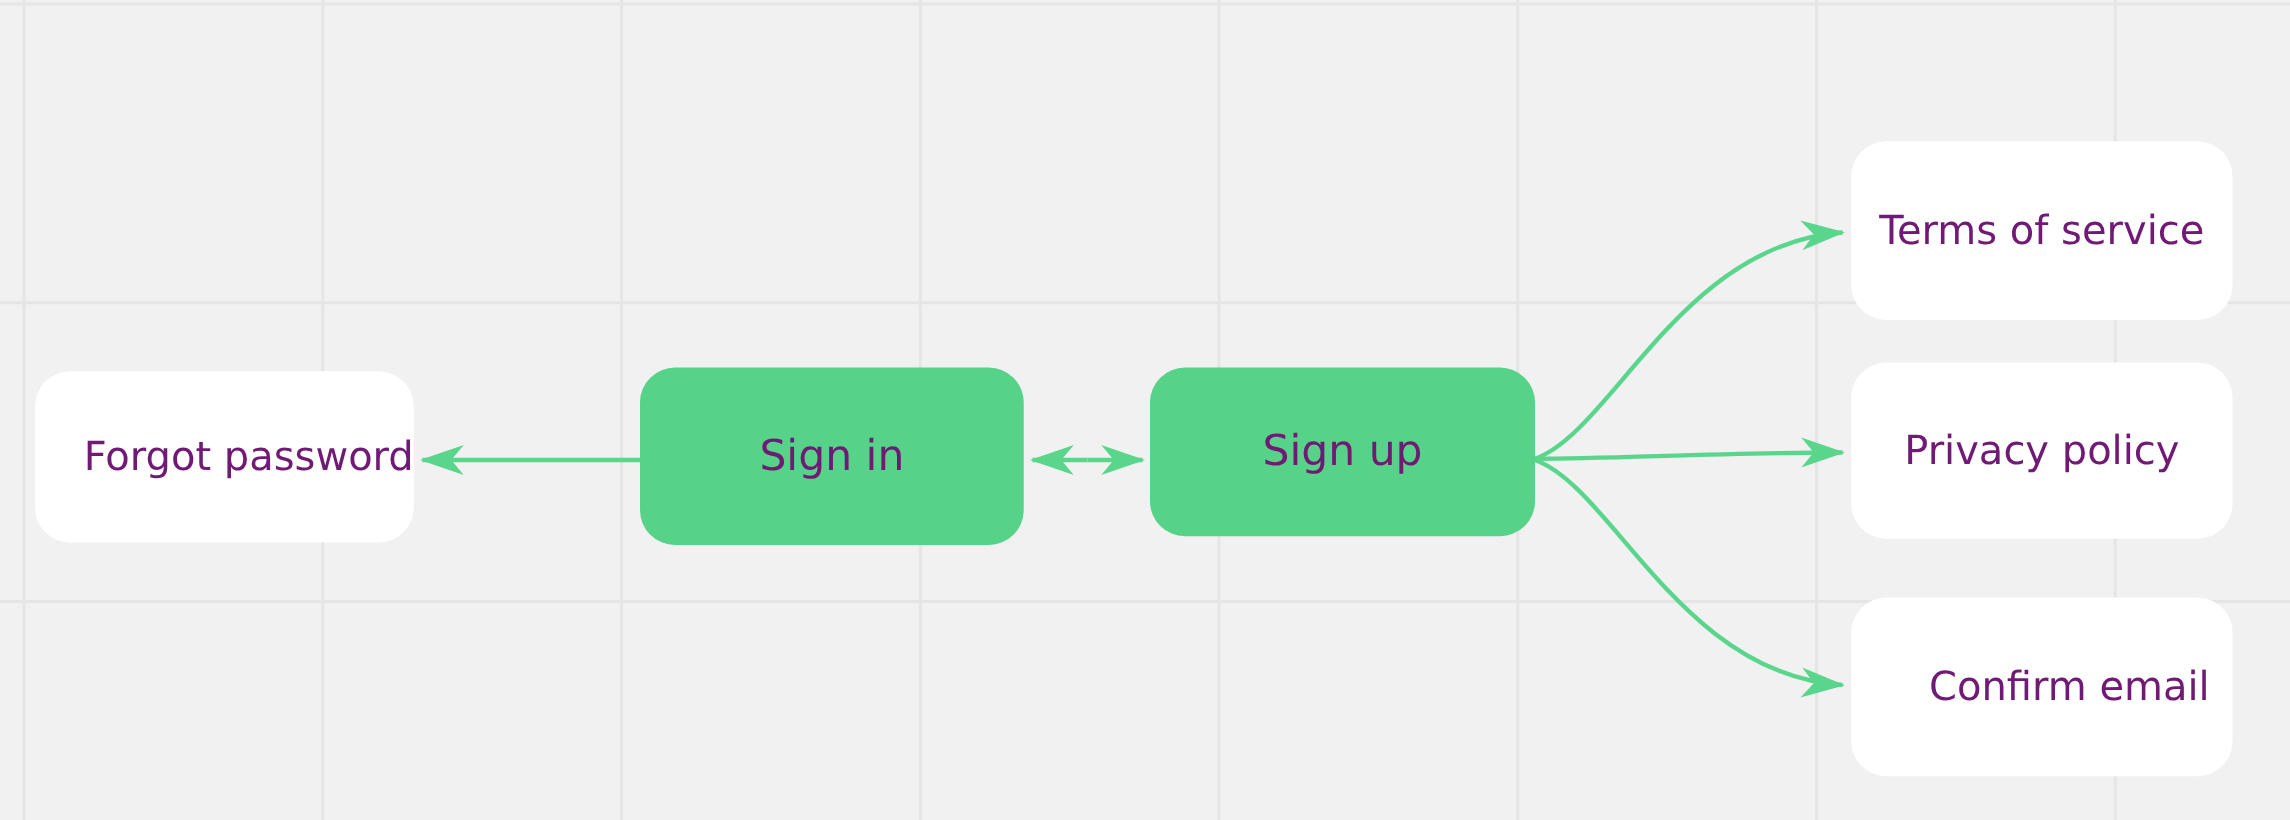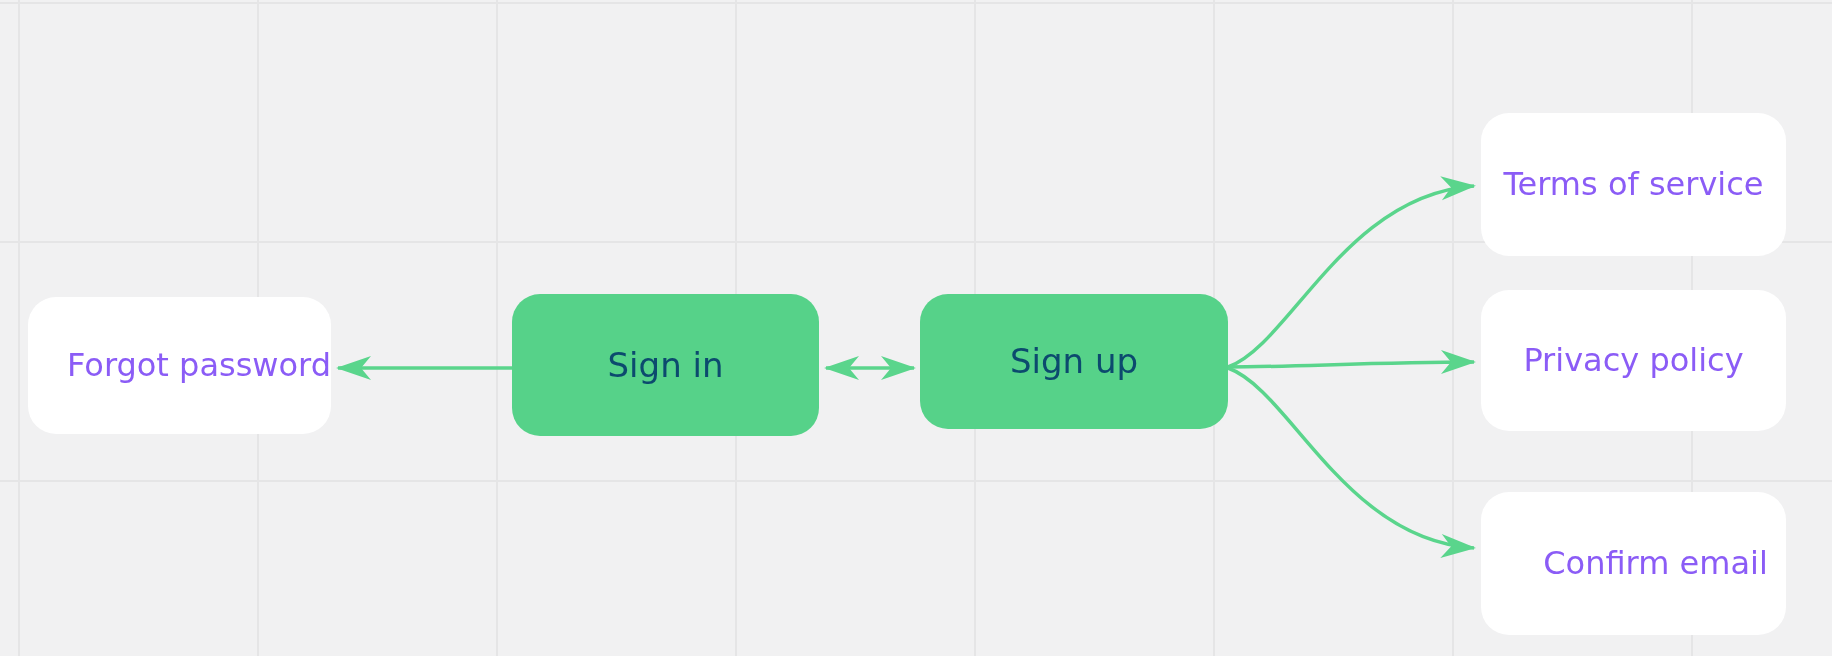--- a/index.html
+++ b/index.html
@@ -42,27 +42,27 @@
     align-items: center;
     justify-content: center;
     box-sizing: border-box;
     text-align: center;
     cursor: default;
     user-select: none;
   }
   .node.green {
     background: #56d289;
     border-radius: 28px;
-    color: #0c4a6e;
+    color: #701a75;
     font-size: 34px;
   }
   .node.white {
     background: #ffffff;
     border-radius: 28px;
-    color: #8b5cf6;
+    color: #701a75;
     font-size: 32px;
   }
   .node .label {
     line-height: 1.2;
     white-space: nowrap;
   }
 </style>
 </head>
 <body>
 
@@ -100,17 +100,17 @@
   </div>
 
   <div class="node white" style="left:1481px; top:113px; width:305px; height:143px;">
     <span class="label">Terms of service</span>
   </div>
 
   <div class="node white" style="left:1481px; top:290px; width:305px; height:141px;">
     <span class="label">Privacy policy</span>
   </div>
 
-  <div class="node white" style="left:1481px; top:492px; width:305px; height:143px;padding-left:44px;">
+  <div class="node white" style="left:1481px; top:478px; width:305px; height:143px;padding-left:44px;">
     <span class="label">Confirm email</span>
   </div>
 
 </div>
 
 </body></html>

